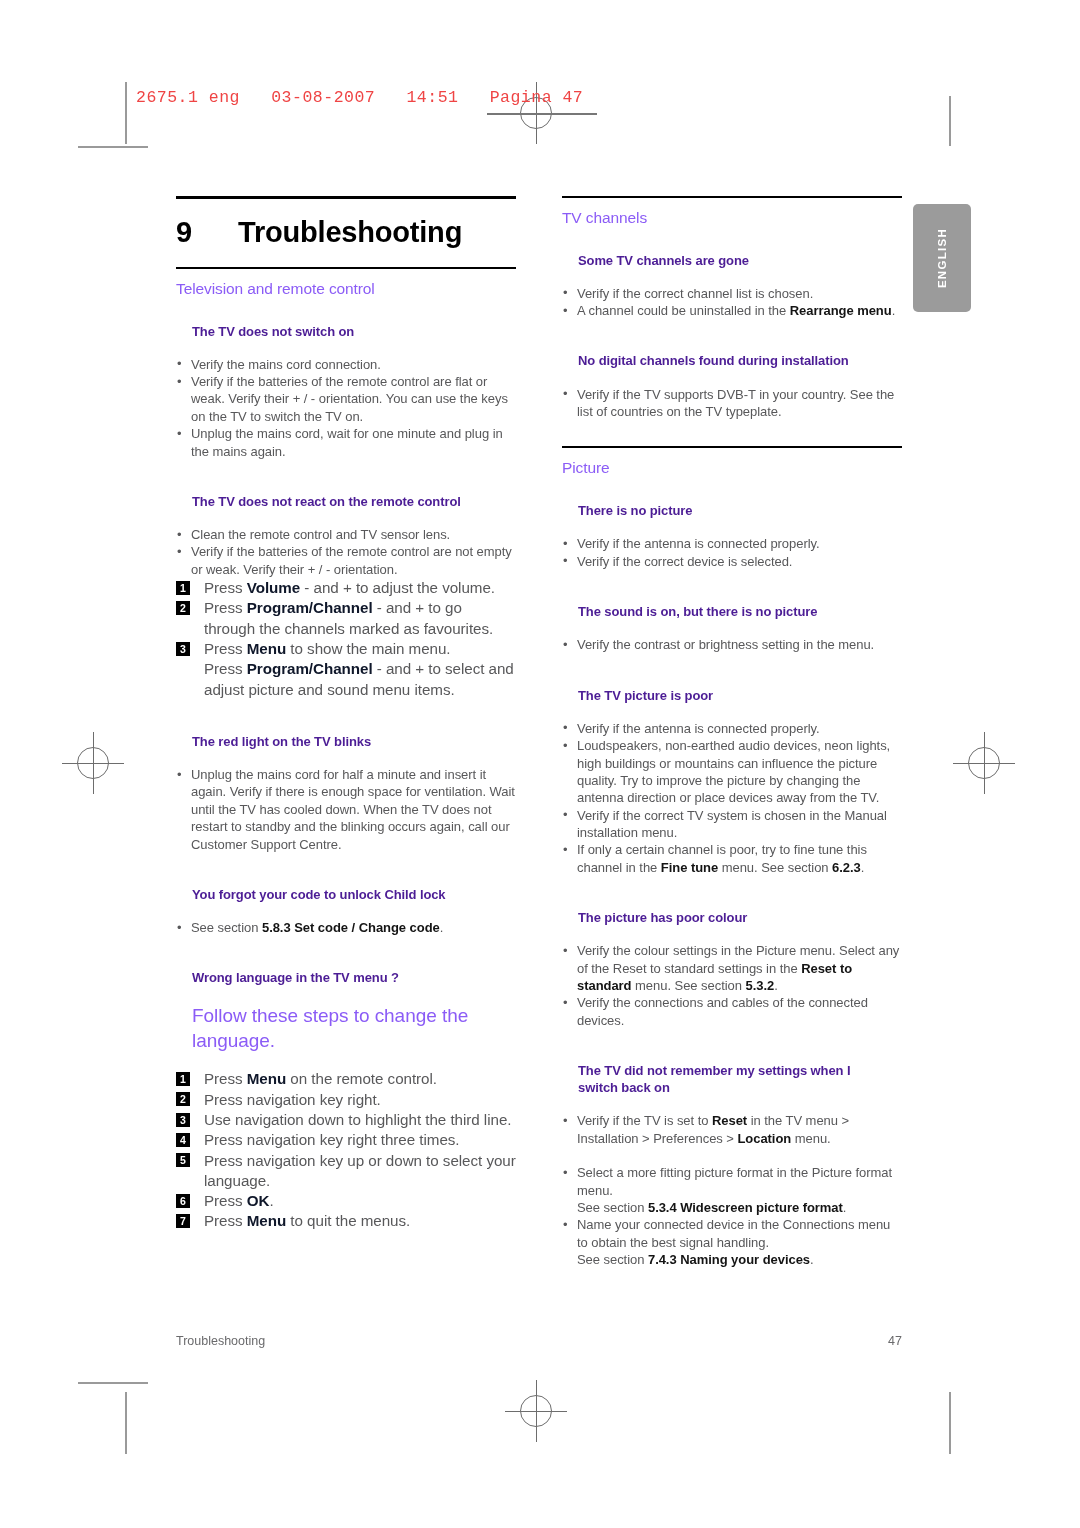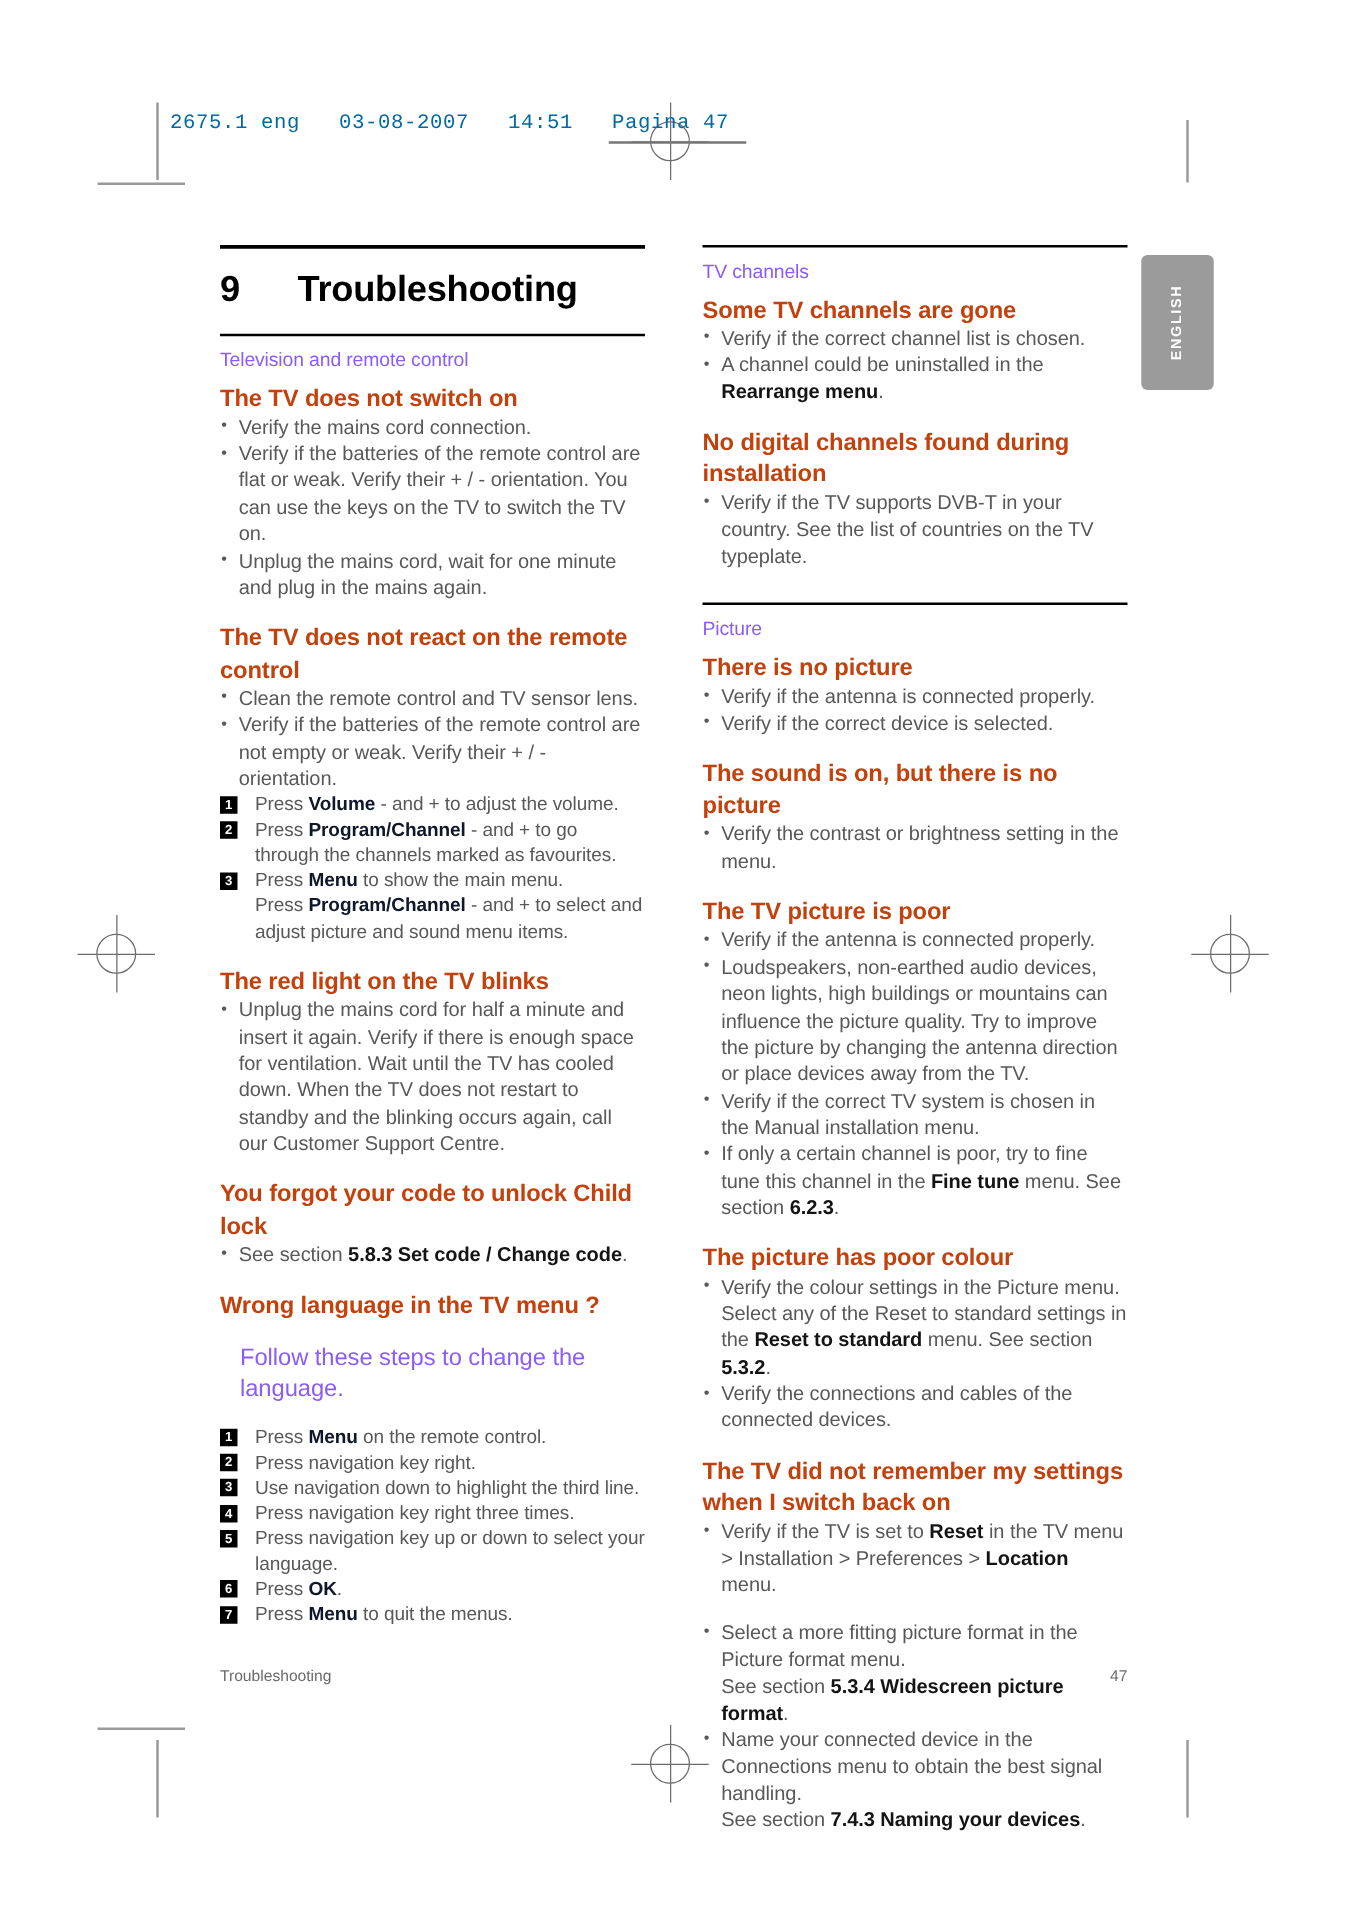--- a/index.html
+++ b/index.html
@@ -51,21 +51,21 @@
   }
 
   
   .slug {
     position: absolute;
     left: 136px;
     top: 88px;
     font-family: "Liberation Mono", "DejaVu Sans Mono", monospace;
     font-size: 16.5px;
     letter-spacing: 0.5px;
-    color: #0369a1;
+    color: #ef4444;
     white-space: pre;
   }
   .slug-rule {
     position: absolute;
     left: 487px;
     top: 113px;
     width: 110px;
     height: 1.5px;
     background: #777;
   }
@@ -116,45 +116,45 @@
 
   .sect-head {
     font-size: 15.5px;
     font-weight: normal;
     color: #8b5cf6;
     margin: 11px 0 0 0;
     letter-spacing: -0.1px;
   }
 
   .sub-head {
-    font-size: 19px;
+    font-size: 13px;
     font-weight: bold;
-    color: #c2410c;
-    margin: 0;
+    color: #4c1d95;
+    margin: 16px;
     line-height: 1.33;
     letter-spacing: -0.1px;
   }
 
   .para {
     font-size: 19px;
     color: #8b5cf6;
     line-height: 1.335;
     margin: 16px;
     letter-spacing: -0.05px;
   }
 
   ul.bullets {
     list-style: none;
     margin: 0;
     padding: 0;
   }
   ul.bullets > li {
     position: relative;
     padding-left: 15px;
-    font-size: 16px;
+    font-size: 13px;
     color: #58585a;
     line-height: 1.335;
     letter-spacing: -0.05px;
   }
   ul.bullets > li::before {
     content: "\2022";
     position: absolute;
     left: 1px;
     top: -0.5px;
     color: #58585a;

